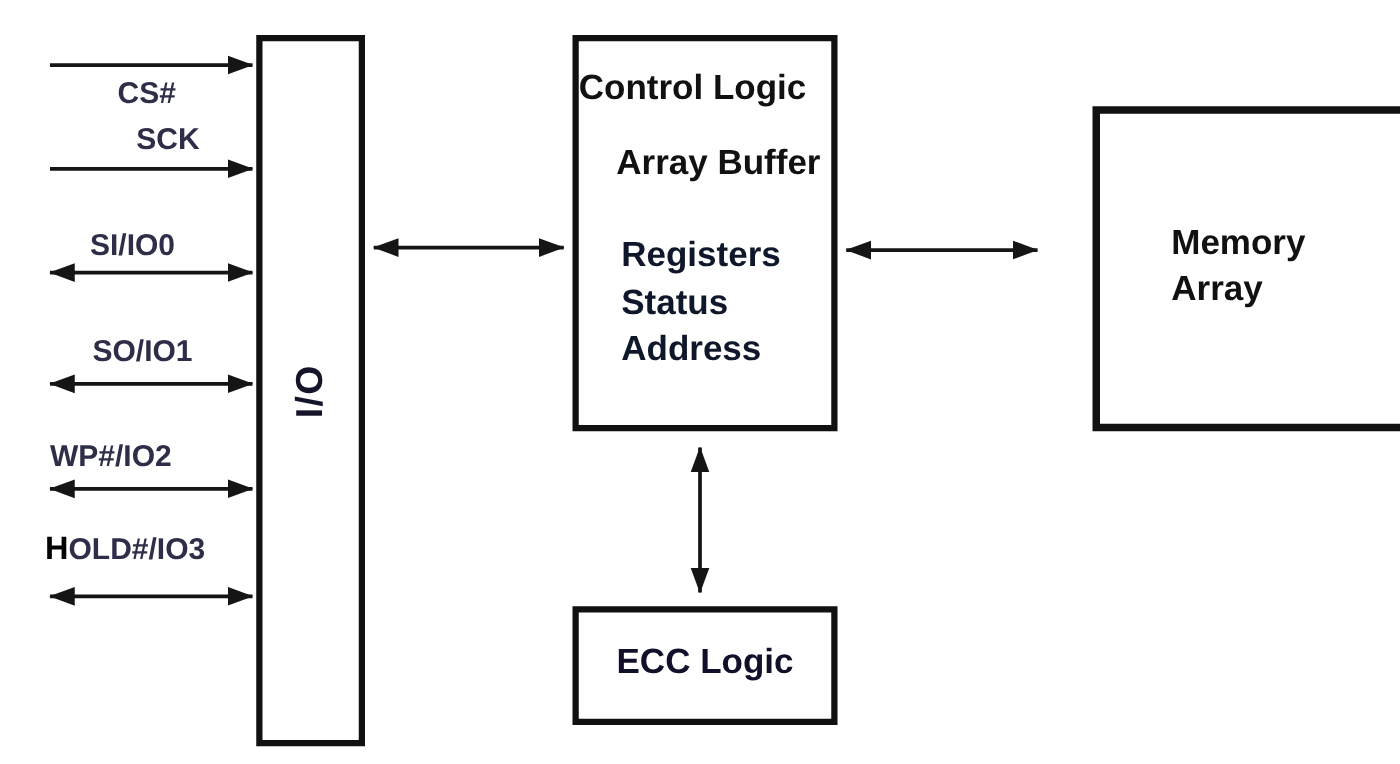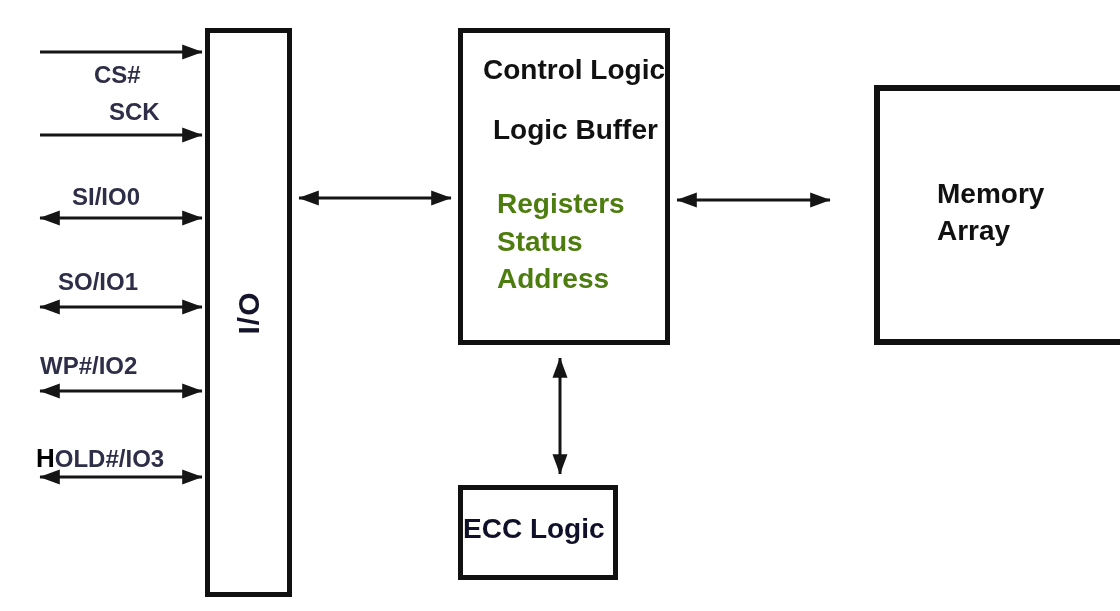--- a/index.html
+++ b/index.html
@@ -16,40 +16,40 @@
 
   
   .sig{
     position:absolute;
     font-size:24px;line-height:28px;font-weight:700;
     color:#2e2e48;white-space:nowrap;
   }
   .sig-cs  {left:94px; top:13px;margin-top:48px;}
   .sig-sck {left:85px; top:98px;margin-left:24px;}
   .sig-si  {left:72px; top:183px;}
-  .sig-so  {left:58px; top:268px;}
+  .sig-so  {left:74px; top:268px;}
   .sig-wp  {left:40px; top:352px;}
-  .sig-hold{left:36px; top:444px;}
+  .sig-hold{left:36px; top:424px;}
   .hold-h{color:#000;font-size:26px;font-weight:700;}
 
   
   .box{position:absolute;background:#ffffff;border:5px solid #111;box-sizing:border-box;}
   .box-io{left:205px;top:28px;width:87px;height:569px;display:flex;align-items:center;justify-content:center;}
   .io-text{
     transform:rotate(-90deg);
     font-size:30px;font-weight:700;color:#14142a;letter-spacing:1px;
   }
   .box-control{left:458px;top:28px;width:212px;height:317px;}
-  .ctl-title{margin-top:20px;text-align:right;font-size:28px;line-height:34px;font-weight:700;color:#111;}
+  .ctl-title{margin-top:20px;text-align:left;font-size:28px;line-height:34px;font-weight:700;color:#111;}
   .ctl-sub{margin-top:26px;margin-left:30px;font-size:28px;line-height:34px;font-weight:700;color:#111;}
   .ctl-items{margin-top:38px;margin-left:34px;}
-  .ctl-items div{font-size:28px;line-height:37.5px;font-weight:700;color:#4d7c0f;}
+  .ctl-items div{font-size:28px;line-height:37.5px;font-weight:700;color:#0f172a;}
   .box-memory{left:874px;top:85px;width:282px;height:260px;border-width:6px;}
   .mem-text{margin-top:84px;margin-left:57px;font-size:28px;line-height:37px;font-weight:700;color:#111;}
-  .box-ecc{left:458px;top:485px;width:160px;height:95px;display:flex;align-items:center;padding-bottom:8px;}
+  .box-ecc{left:458px;top:485px;width:212px;height:95px;display:flex;align-items:center;justify-content:center;padding-bottom:8px;}
   .ecc-text{font-size:28px;font-weight:700;color:#10102a;}
 </style>
 </head>
 <body>
 
 <div class="stage">
 
   <svg class="wires" viewBox="0 0 1120 611" xmlns="http://www.w3.org/2000/svg">
     <defs>
       <marker id="arr" viewBox="0 0 7 5.4" refX="6.6" refY="2.7" markerWidth="7" markerHeight="5.4" orient="auto-start-reverse" markerUnits="strokeWidth">
@@ -73,21 +73,21 @@
   <div class="sig sig-so">SO/IO1</div>
   <div class="sig sig-wp">WP#/IO2</div>
   <div class="sig sig-hold"><span class="hold-h">H</span><span>OLD#/IO3</span></div>
 
   <div class="box box-io">
     <span class="io-text">I/O</span>
   </div>
 
   <div class="box box-control">
     <div class="ctl-title">Control Logic</div>
-    <div class="ctl-sub">Logic Buffer</div>
+    <div class="ctl-sub">Array Buffer</div>
     <div class="ctl-items">
       <div>Registers</div>
       <div>Status</div>
       <div>Address</div>
     </div>
   </div>
 
   <div class="box box-memory">
     <div class="mem-text">
       <div>Memory</div>

